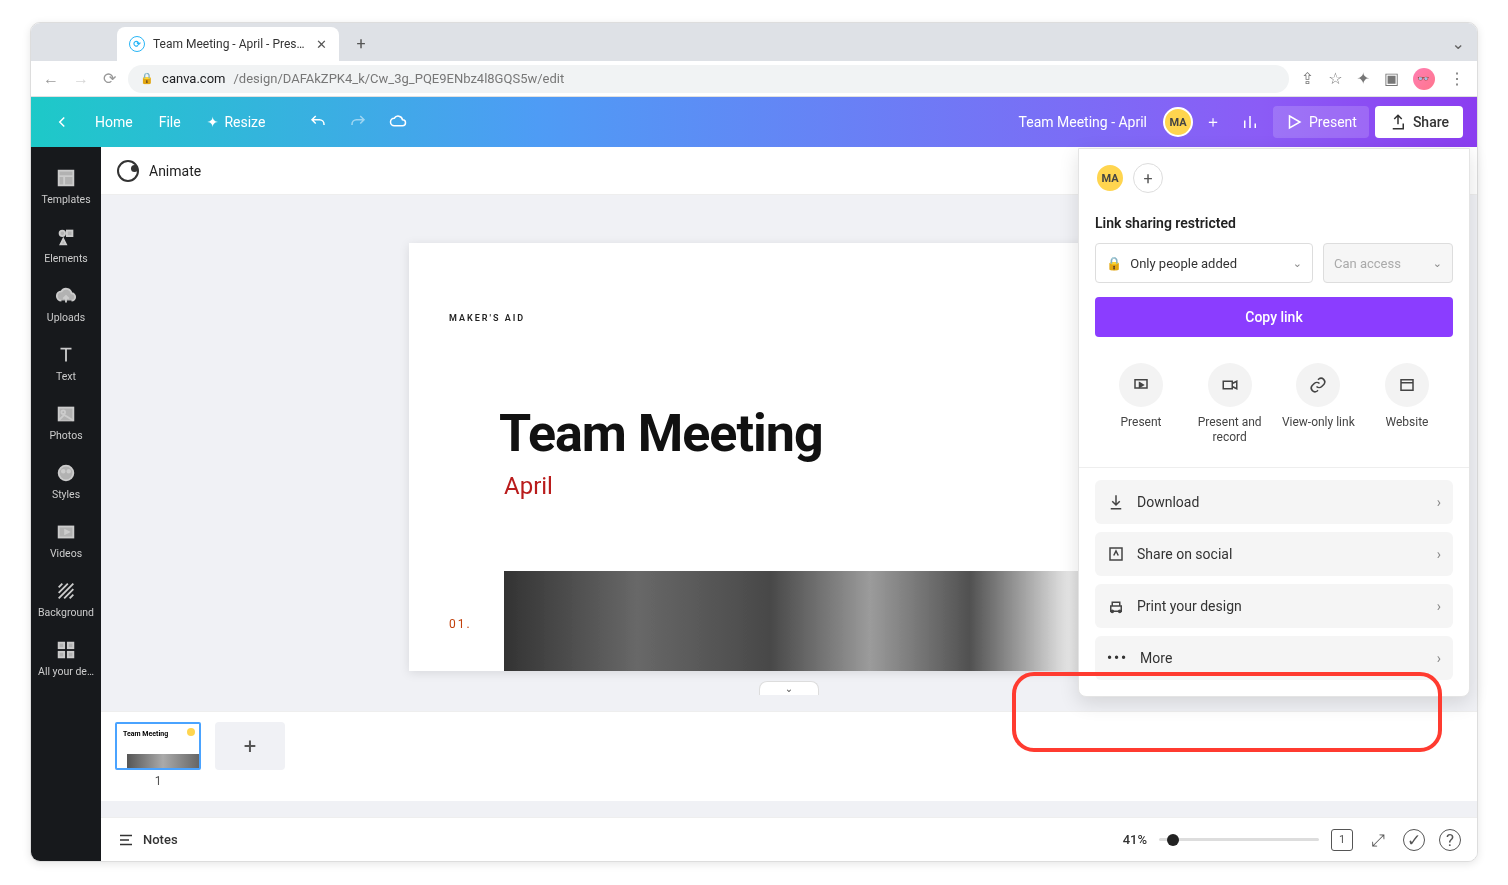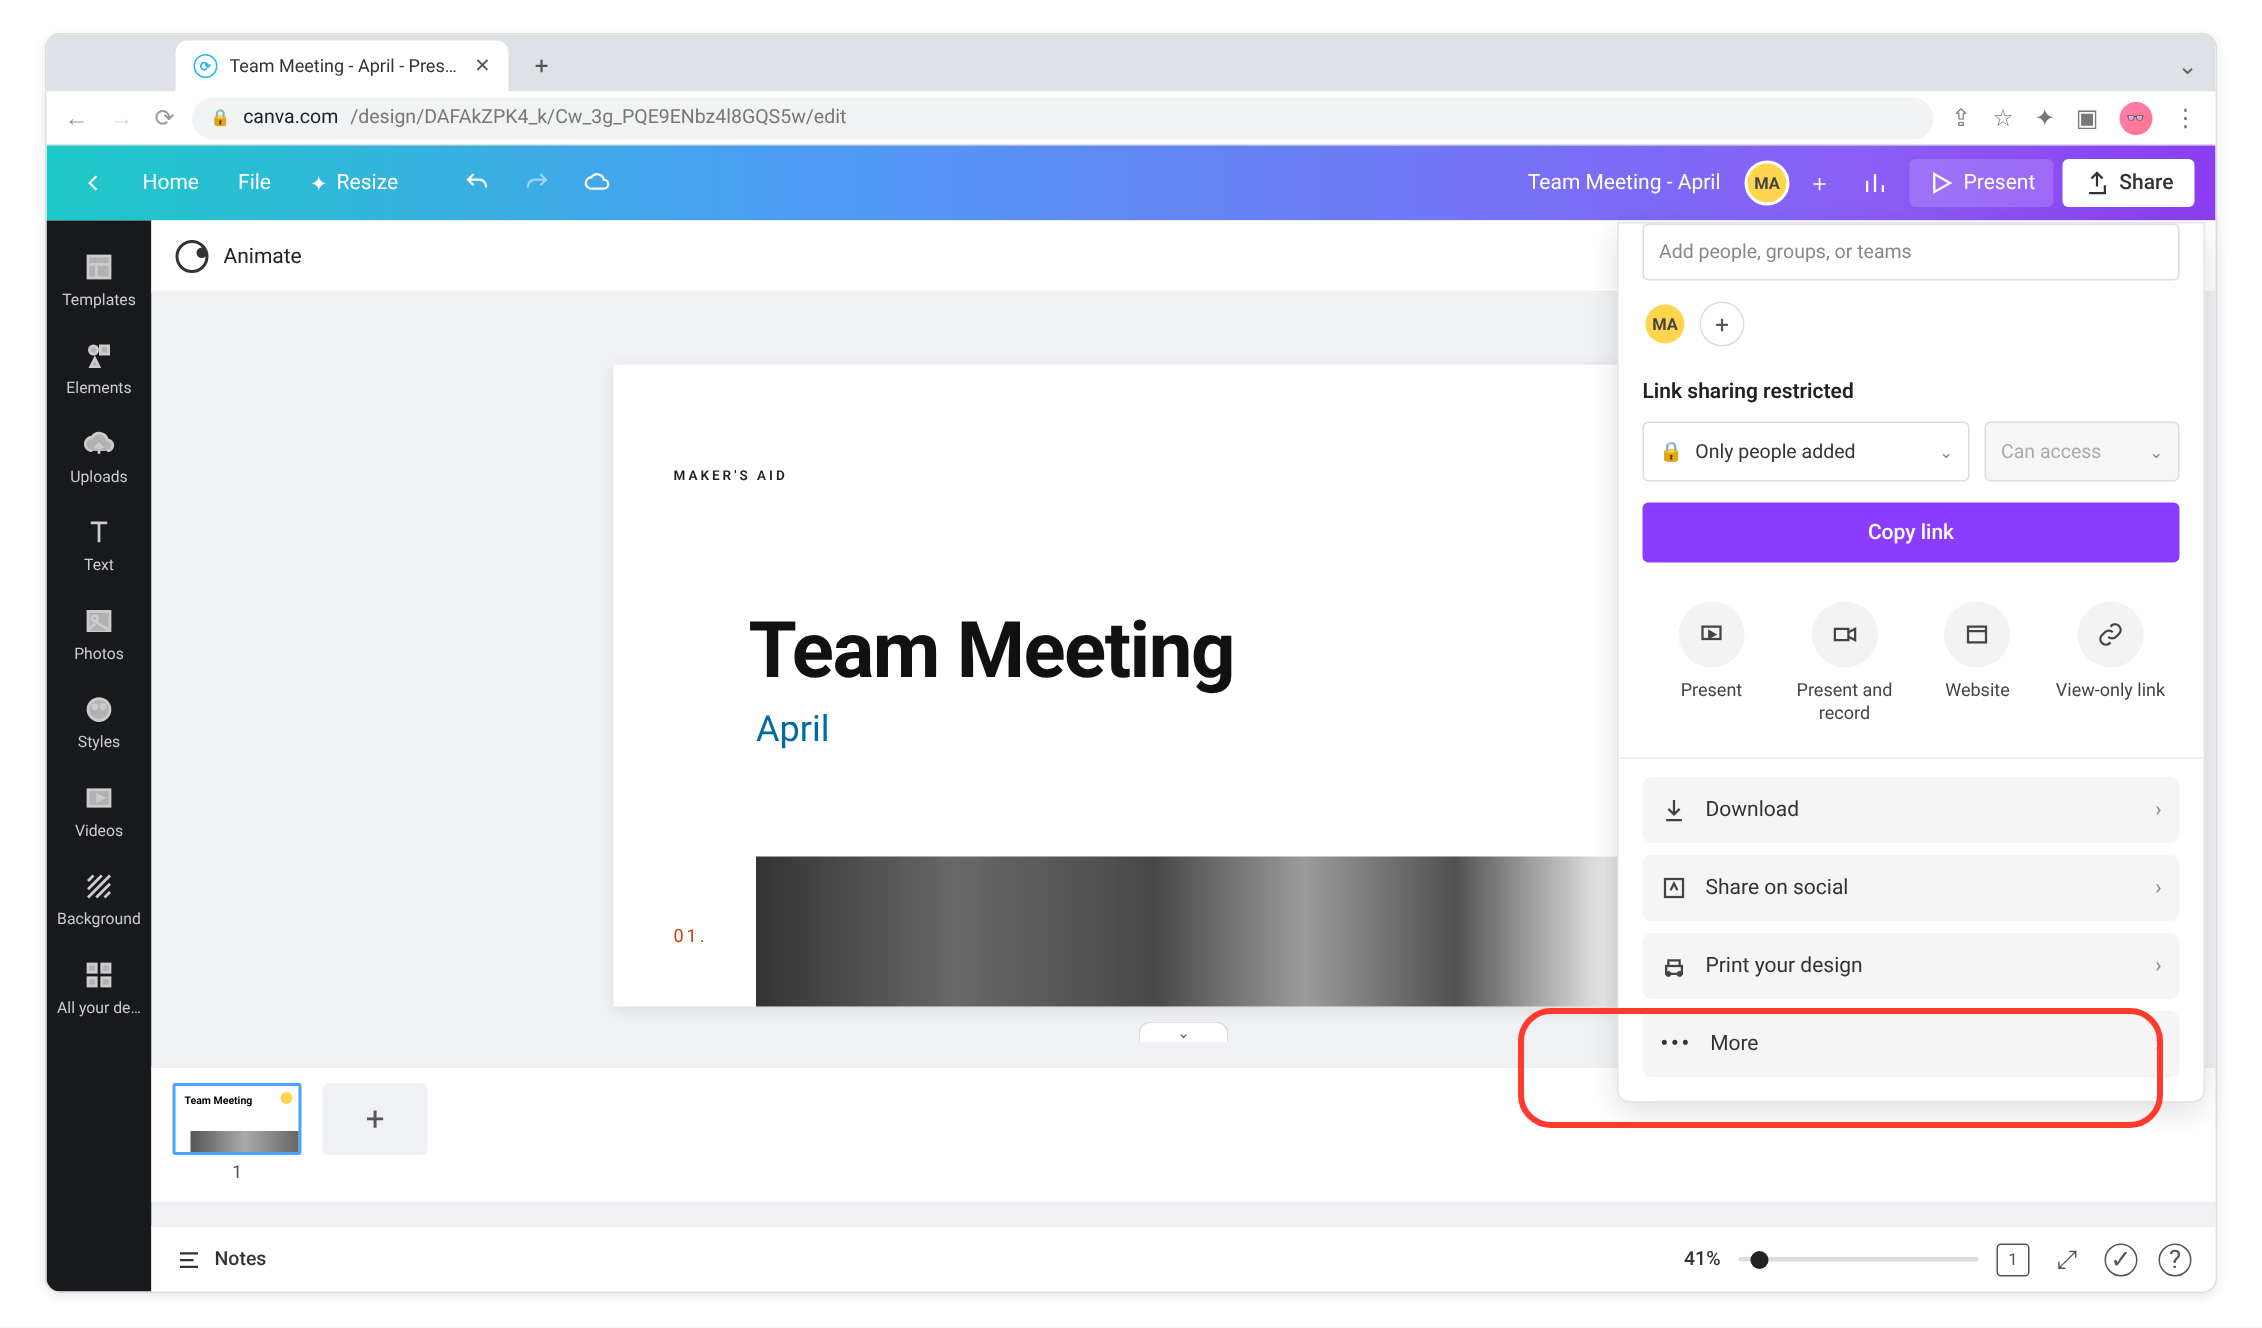--- a/index.html
+++ b/index.html
@@ -45,21 +45,21 @@
 
 
 .main-area { flex:1; display:flex; flex-direction:column; background:#f0f1f5;gap:16px;}
 .context-bar { height:48px; background:#fff; border-bottom:1px solid #eee; display:flex; align-items:center; padding:0 16px; gap:10px; font-size:14px; color:#222;}
 .anim-icon { width:22px; height:22px; border:2px solid #333; border-radius:50%; display:flex; align-items:center; justify-content:center; position:relative;}
 .anim-icon:after { content:""; width:7px; height:7px; background:#333; border-radius:50%; position:absolute; right:-1px; top:3px;}
 .canvas-wrap { flex:1; display:flex; align-items:flex-start; justify-content:center; padding-top:32px; position:relative; overflow:hidden;}
 .slide { width:760px; height:428px; background:#fff; box-shadow:0 2px 10px rgba(0,0,0,.1); position:relative; padding:70px 60px 0 40px;}
 .slide .maker { font-size:9px; letter-spacing:2px; color:#222; font-weight:600;}
 .slide .big-title { font-size:52px; font-weight:700; margin-top:80px; margin-left:50px; color:#111; letter-spacing:-1px;}
-.slide .subtitle { font-size:24px; margin-left:55px; margin-top:8px; color:#0369a1;}
+.slide .subtitle { font-size:24px; margin-left:55px; margin-top:8px; color:#b91c1c;}
 .slide .pagenum { position:absolute; bottom:40px; left:40px; font-size:12px; letter-spacing:2px; color:#c2410c;}
 .slide-img { position:absolute; bottom:0; left:95px; right:0; height:100px; background:linear-gradient(90deg,#3a3a3a,#6a6a6a 20%,#4d4d4d 40%,#999 55%,#555 70%,#ddd 85%,#888); filter:grayscale(1) contrast(1.1);}
 .collapse-tab { position:absolute; bottom:0; left:50%; transform:translateX(-50%); width:60px; height:14px; background:#fff; border:1px solid #ddd; border-bottom:none; border-radius:8px 8px 0 0; display:flex; align-items:center; justify-content:center; font-size:10px; color:#555;}
 
 
 .footer { height:90px; background:#fff; border-top:1px solid #eee; display:flex; align-items:flex-start; padding:10px 14px; gap:14px;}
 .thumb { width:86px; height:48px; border:2px solid #4aa3ff; border-radius:2px; background:#fff; position:relative; font-size:6px; padding:6px;}
 .thumb-title { font-size:7px; font-weight:700;}
 .thumb-dot { width:8px; height:8px; border-radius:50%; background:#ffd54f; position:absolute; top:4px; right:4px;}
 .thumb-img { position:absolute; bottom:0; left:10px; right:0; height:14px; background:linear-gradient(90deg,#555,#aaa,#666);}
@@ -314,23 +314,20 @@
           <span class="noborder">⤢</span>
           <span class="noborder circ" style="border:1.5px solid #555">✓</span>
           <span class="noborder circ" style="border:1.5px solid #555">?</span>
         </div>
       </div>
     </div>
   </div>
 </div>
 
 <div class="share-panel">
-  <div class="share-input">
-    <span style="color:#888">Add people, groups, or teams</span>
-  </div>
   <div class="people-row">
     <div class="avatar-ma" style="width:30px;height:30px">MA</div>
     <div class="plus">+</div>
   </div>
   <div class="link-status">Link sharing restricted</div>
   <div class="perm-row">
     <div class="perm-select">
       <span class="lock-ic">🔒</span>
       <span>Only people added</span>
       <span class="chev">⌄</span>
@@ -357,33 +354,33 @@
           <svg class="svg-ico" style="stroke:#444" viewBox="0 0 24 24">
             <rect x="3" y="7" width="12" height="10"></rect>
             <path d="M15 10l6-3v10l-6-3"></path>
           </svg>
         </div>
       <div class="lab">Present and record</div>
     </div>
     <div class="share-ico">
       <div class="circ">
           <svg class="svg-ico" style="stroke:#444" viewBox="0 0 24 24">
-            <rect x="4" y="5" width="16" height="14"></rect>
-            <path d="M4 9h16"></path>
-          </svg>
-        </div>
-      <div class="lab">Website</div>
+            <path d="M10 14a5 5 0 007 0l3-3a5 5 0 00-7-7l-1 1M14 10a5 5 0 00-7 0l-3 3a5 5 0 007 7l1-1"></path>
+          </svg>
+        </div>
+      <div class="lab">View-only link</div>
     </div>
     <div class="share-ico">
       <div class="circ">
           <svg class="svg-ico" style="stroke:#444" viewBox="0 0 24 24">
-            <path d="M10 14a5 5 0 007 0l3-3a5 5 0 00-7-7l-1 1M14 10a5 5 0 00-7 0l-3 3a5 5 0 007 7l1-1"></path>
-          </svg>
-        </div>
-      <div class="lab">View-only link</div>
+            <rect x="4" y="5" width="16" height="14"></rect>
+            <path d="M4 9h16"></path>
+          </svg>
+        </div>
+      <div class="lab">Website</div>
     </div>
   </div>
 
   <div class="panel-divider"></div>
 
   <div class="action-item">
     <svg class="svg-ico" style="stroke:#444" viewBox="0 0 24 24">
         <path d="M12 3v12M7 11l5 5 5-5M5 21h14"></path>
       </svg>
     <span>Download</span>

